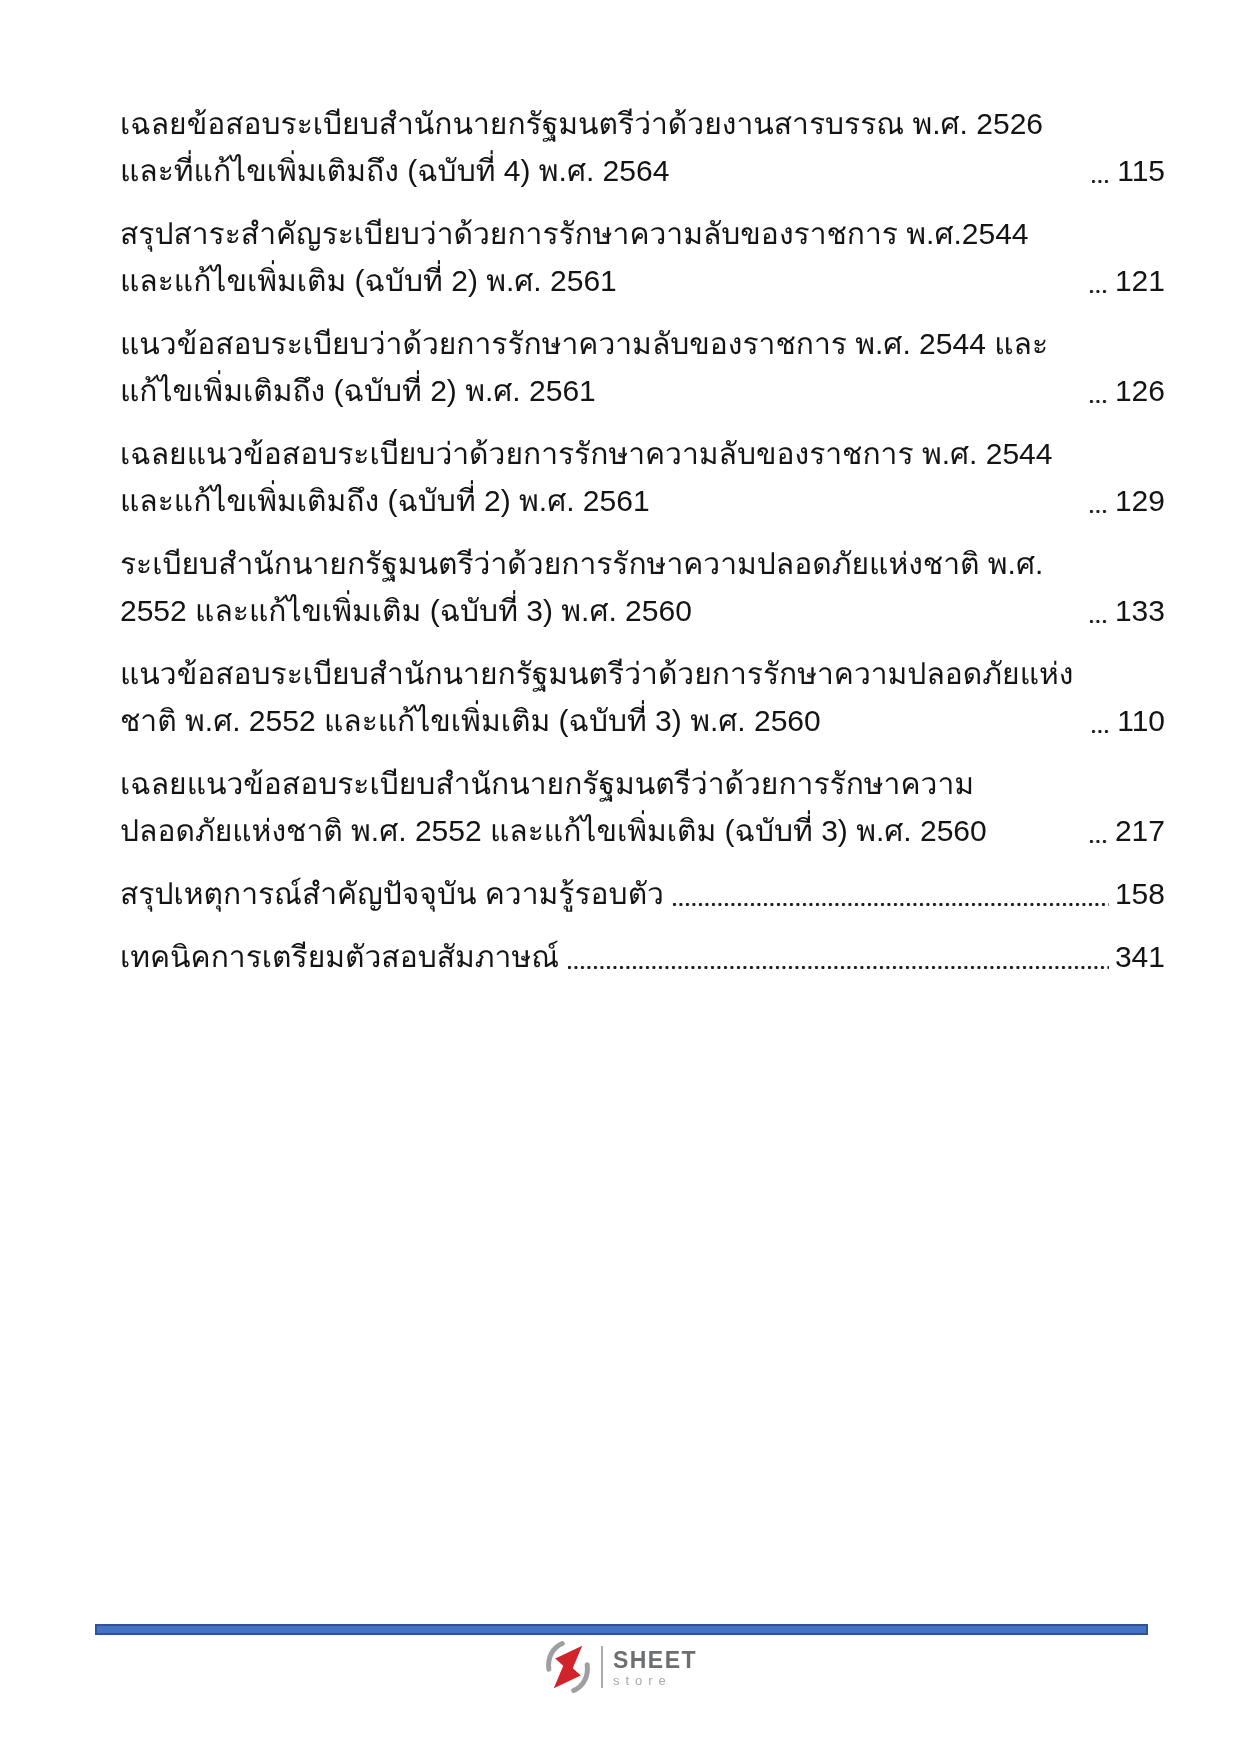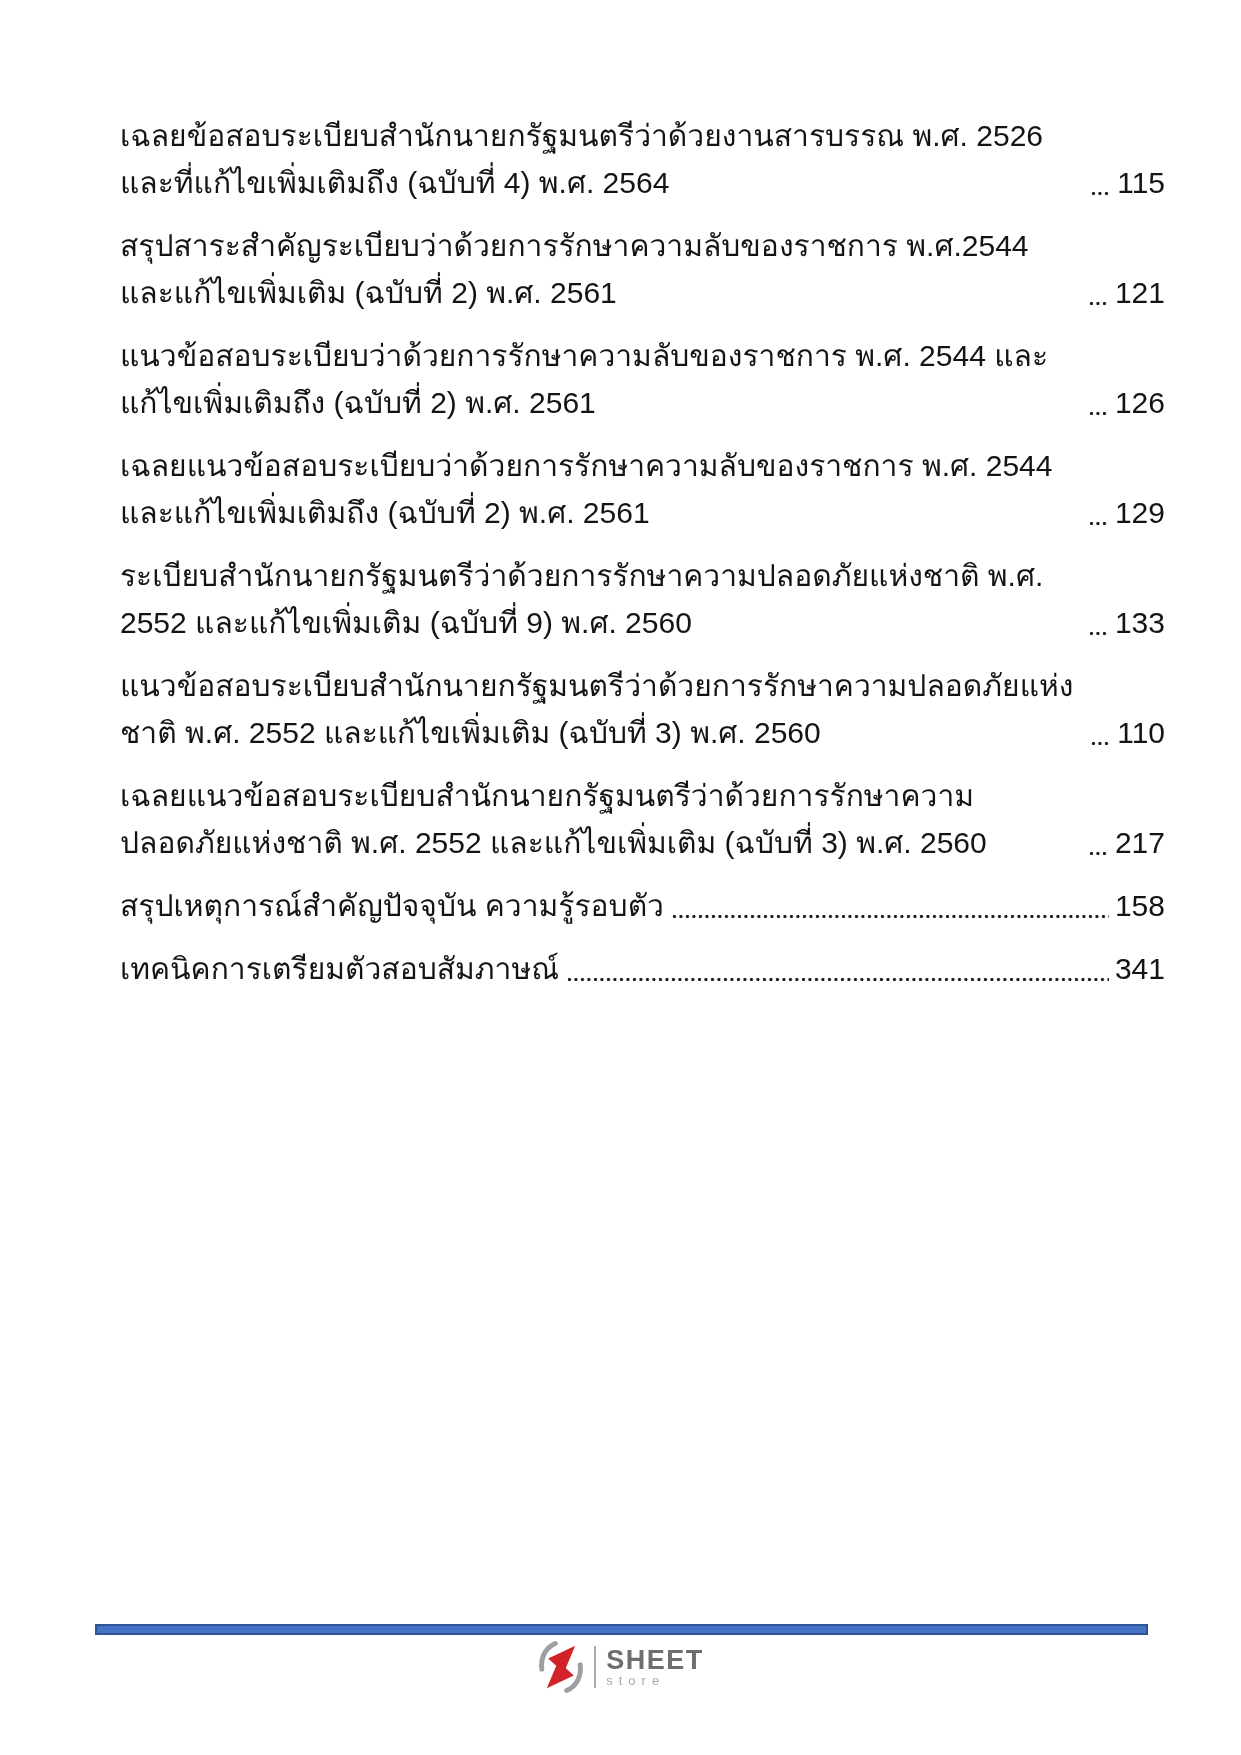--- a/index.html
+++ b/index.html
@@ -8,21 +8,21 @@
     height: 1755px;
     background: #ffffff;
     position: relative;
     font-family: "Liberation Sans", "DejaVu Sans", sans-serif;
     color: #141414;
     overflow: hidden;
   }
   .page { position: absolute; inset: 0; }
   .toc {
     position: absolute;
-    top: 112px;
+    top: 100px;
     left: 120px;
     width: 1045px;
   }
   .toc-entry {
     display: flex;
     align-items: flex-end;
     font-size: 30px;
     line-height: 47px;
     margin-bottom: 16px;
   }
@@ -59,21 +59,21 @@
   }
   .logo-icon-wrap { width: 48px; height: 54px; margin-right: 9px; }
   .logo-divider {
     width: 2px;
     height: 42px;
     background: #aaacae;
     margin-right: 10px;
   }
   .logo-text { display: flex; flex-direction: column; justify-content: center; }
   .logo-brand {
-    font-size: 27px;
+    font-size: 23px;
     font-weight: bold;
     letter-spacing: 1.5px;
     color: #6d6e71;
     line-height: 26px;
   }
   .logo-sub {
     font-size: 13px;
     letter-spacing: 6px;
     color: #a7a9ac;
     line-height: 15px;
@@ -104,21 +104,21 @@
       <span class="toc-page">126</span>
     </div>
 
     <div class="toc-entry">
       <span class="toc-title">เฉลยแนวข้อสอบระเบียบว่าด้วยการรักษาความลับของราชการ พ.ศ. 2544 และแก้ไขเพิ่มเติมถึง (ฉบับที่ 2) พ.ศ. 2561</span>
       <span class="toc-dots"></span>
       <span class="toc-page">129</span>
     </div>
 
     <div class="toc-entry">
-      <span class="toc-title">ระเบียบสำนักนายกรัฐมนตรีว่าด้วยการรักษาความปลอดภัยแห่งชาติ พ.ศ. 2552 และแก้ไขเพิ่มเติม (ฉบับที่ 9) พ.ศ. 2560</span>
+      <span class="toc-title">ระเบียบสำนักนายกรัฐมนตรีว่าด้วยการรักษาความปลอดภัยแห่งชาติ พ.ศ. 2552 และแก้ไขเพิ่มเติม (ฉบับที่ 3) พ.ศ. 2560</span>
       <span class="toc-dots"></span>
       <span class="toc-page">133</span>
     </div>
 
     <div class="toc-entry">
       <span class="toc-title">แนวข้อสอบระเบียบสำนักนายกรัฐมนตรีว่าด้วยการรักษาความปลอดภัยแห่งชาติ พ.ศ. 2552 และแก้ไขเพิ่มเติม (ฉบับที่ 3) พ.ศ. 2560</span>
       <span class="toc-dots"></span>
       <span class="toc-page">110</span>
     </div>
 

